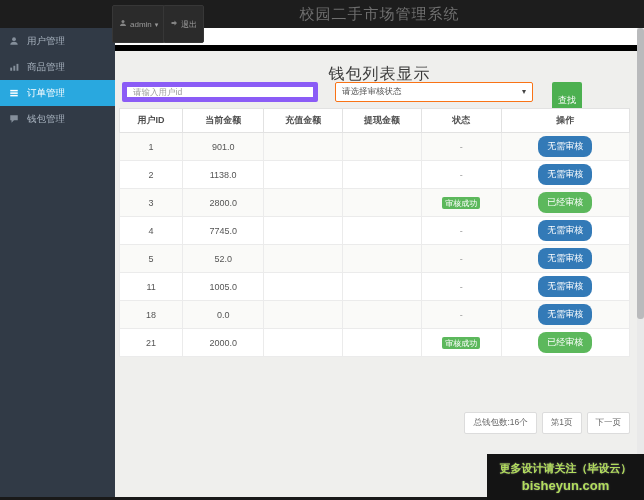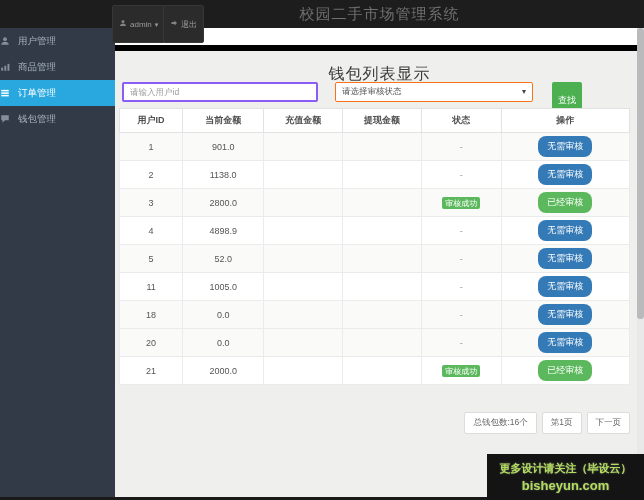--- a/index.html
+++ b/index.html
@@ -22,38 +22,38 @@
   .admin-btn{left:112px;}
   .logout-btn{left:163px;}
   .caret{font-size:7px;line-height:1;}
   .header-title{
     position:absolute;left:115px;right:0;top:0;height:28px;line-height:28px;text-align:center;
     color:#6f6f6f;font-size:15px;letter-spacing:1px;
   }
   
   .sidebar{position:absolute;top:28px;left:0;bottom:0;width:115px;background:var(--sidebar-dark,#313a46);z-index:4;}
   .side-item{
-    height:26px;display:flex;align-items:center;padding-left:0;gap:8px;
+    height:26px;display:flex;align-items:center;padding-left:9px;gap:8px;
     color:#a9b4c0;font-size:9.5px;cursor:pointer;
   }
   .side-item .si-icon{display:flex;opacity:.7;}
   .side-item.active{background:var(--active-blue,#29a8df);color:#fff;}
   .side-item.active .si-icon{opacity:1;}
   
   .main{position:absolute;left:115px;top:28px;right:0;bottom:0;background:#efefed;}
   .breadcrumb{
     height:17px;background:#fff;border-bottom:6px solid #000000;
     display:flex;align-items:center;padding-left:9px;gap:5px;font-size:8.5px;color:#8a8a8a;
   }
   .breadcrumb .bc-link{cursor:pointer;display:flex;align-items:center;gap:3px;}
   .bc-sep{color:#b5b5b5;}
   .page-title{margin-top:13px;text-align:center;font-size:16px;color:#3a3a3a;font-weight:500;letter-spacing:1px;}
   .search-input{
     position:absolute;left:7px;top:54px;width:196px;height:20px;box-sizing:border-box;
-    border:2px solid #8b5cf6;border-radius:2px;padding:0 6px;font-size:8.5px;color:#555;background:#fff;outline:none;
+    border:5px solid #8b5cf6;border-radius:2px;padding:0 6px;font-size:8.5px;color:#555;background:#fff;outline:none;
   }
   .search-input::placeholder{color:#9b9b9b;}
   .search-select{
     position:absolute;left:220px;top:54px;width:198px;height:20px;box-sizing:border-box;background:#fff;
     border:1px solid #f97316;border-radius:2px;display:flex;align-items:center;justify-content:space-between;
     padding:0 6px;font-size:8.5px;color:#555;cursor:pointer;
   }
   .search-select .caret{color:#444;font-size:8px;}
   .find-btn{
     position:absolute;left:437px;top:54px;width:30px;height:36px;background:var(--find-green,#4cb050);
@@ -217,21 +217,21 @@
           <tr class="stripe">
             <td>3</td>
             <td>2800.0</td>
             <td></td>
             <td></td>
             <td><span class="badge-green">审核成功</span></td>
             <td><button class="act-btn act-green">已经审核</button></td>
           </tr>
           <tr class="">
             <td>4</td>
-            <td>4898.9</td>
+            <td>7745.0</td>
             <td></td>
             <td></td>
             <td><span class="dash">-</span></td>
             <td><button class="act-btn act-blue">无需审核</button></td>
           </tr>
           <tr class="stripe">
             <td>5</td>
             <td>52.0</td>
             <td></td>
             <td></td>
@@ -241,28 +241,20 @@
           <tr class="">
             <td>11</td>
             <td>1005.0</td>
             <td></td>
             <td></td>
             <td><span class="dash">-</span></td>
             <td><button class="act-btn act-blue">无需审核</button></td>
           </tr>
           <tr class="stripe">
             <td>18</td>
-            <td>0.0</td>
-            <td></td>
-            <td></td>
-            <td><span class="dash">-</span></td>
-            <td><button class="act-btn act-blue">无需审核</button></td>
-          </tr>
-          <tr class="stripe">
-            <td>20</td>
             <td>0.0</td>
             <td></td>
             <td></td>
             <td><span class="dash">-</span></td>
             <td><button class="act-btn act-blue">无需审核</button></td>
           </tr>
           <tr class="">
             <td>21</td>
             <td>2000.0</td>
             <td></td>

